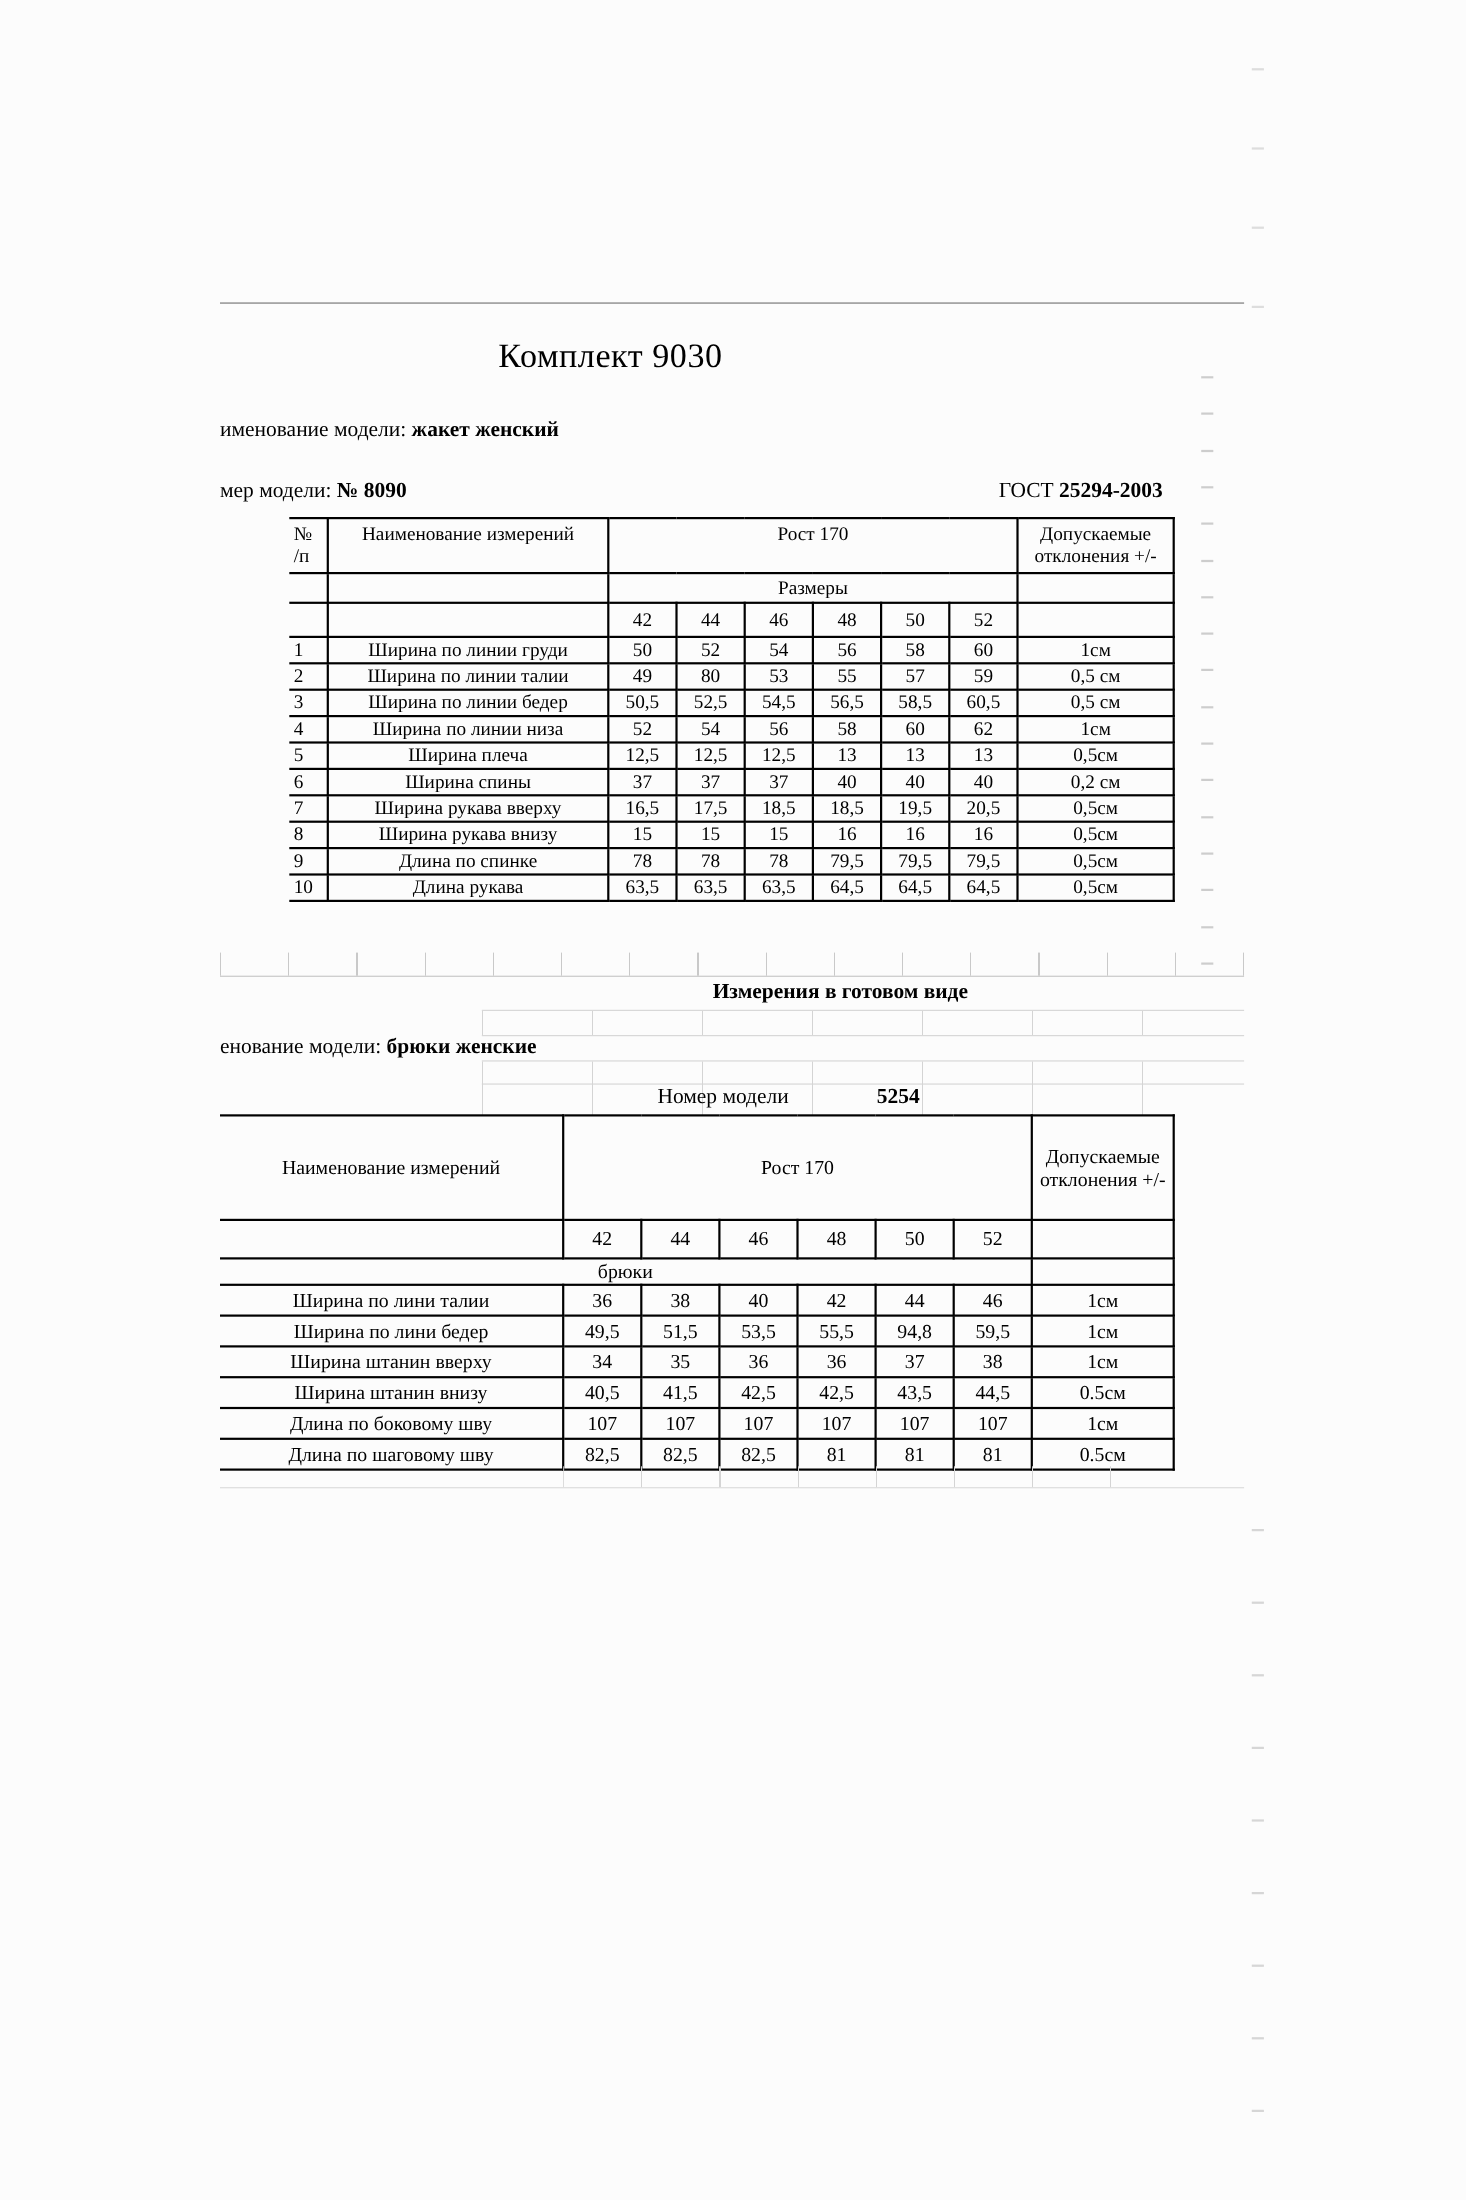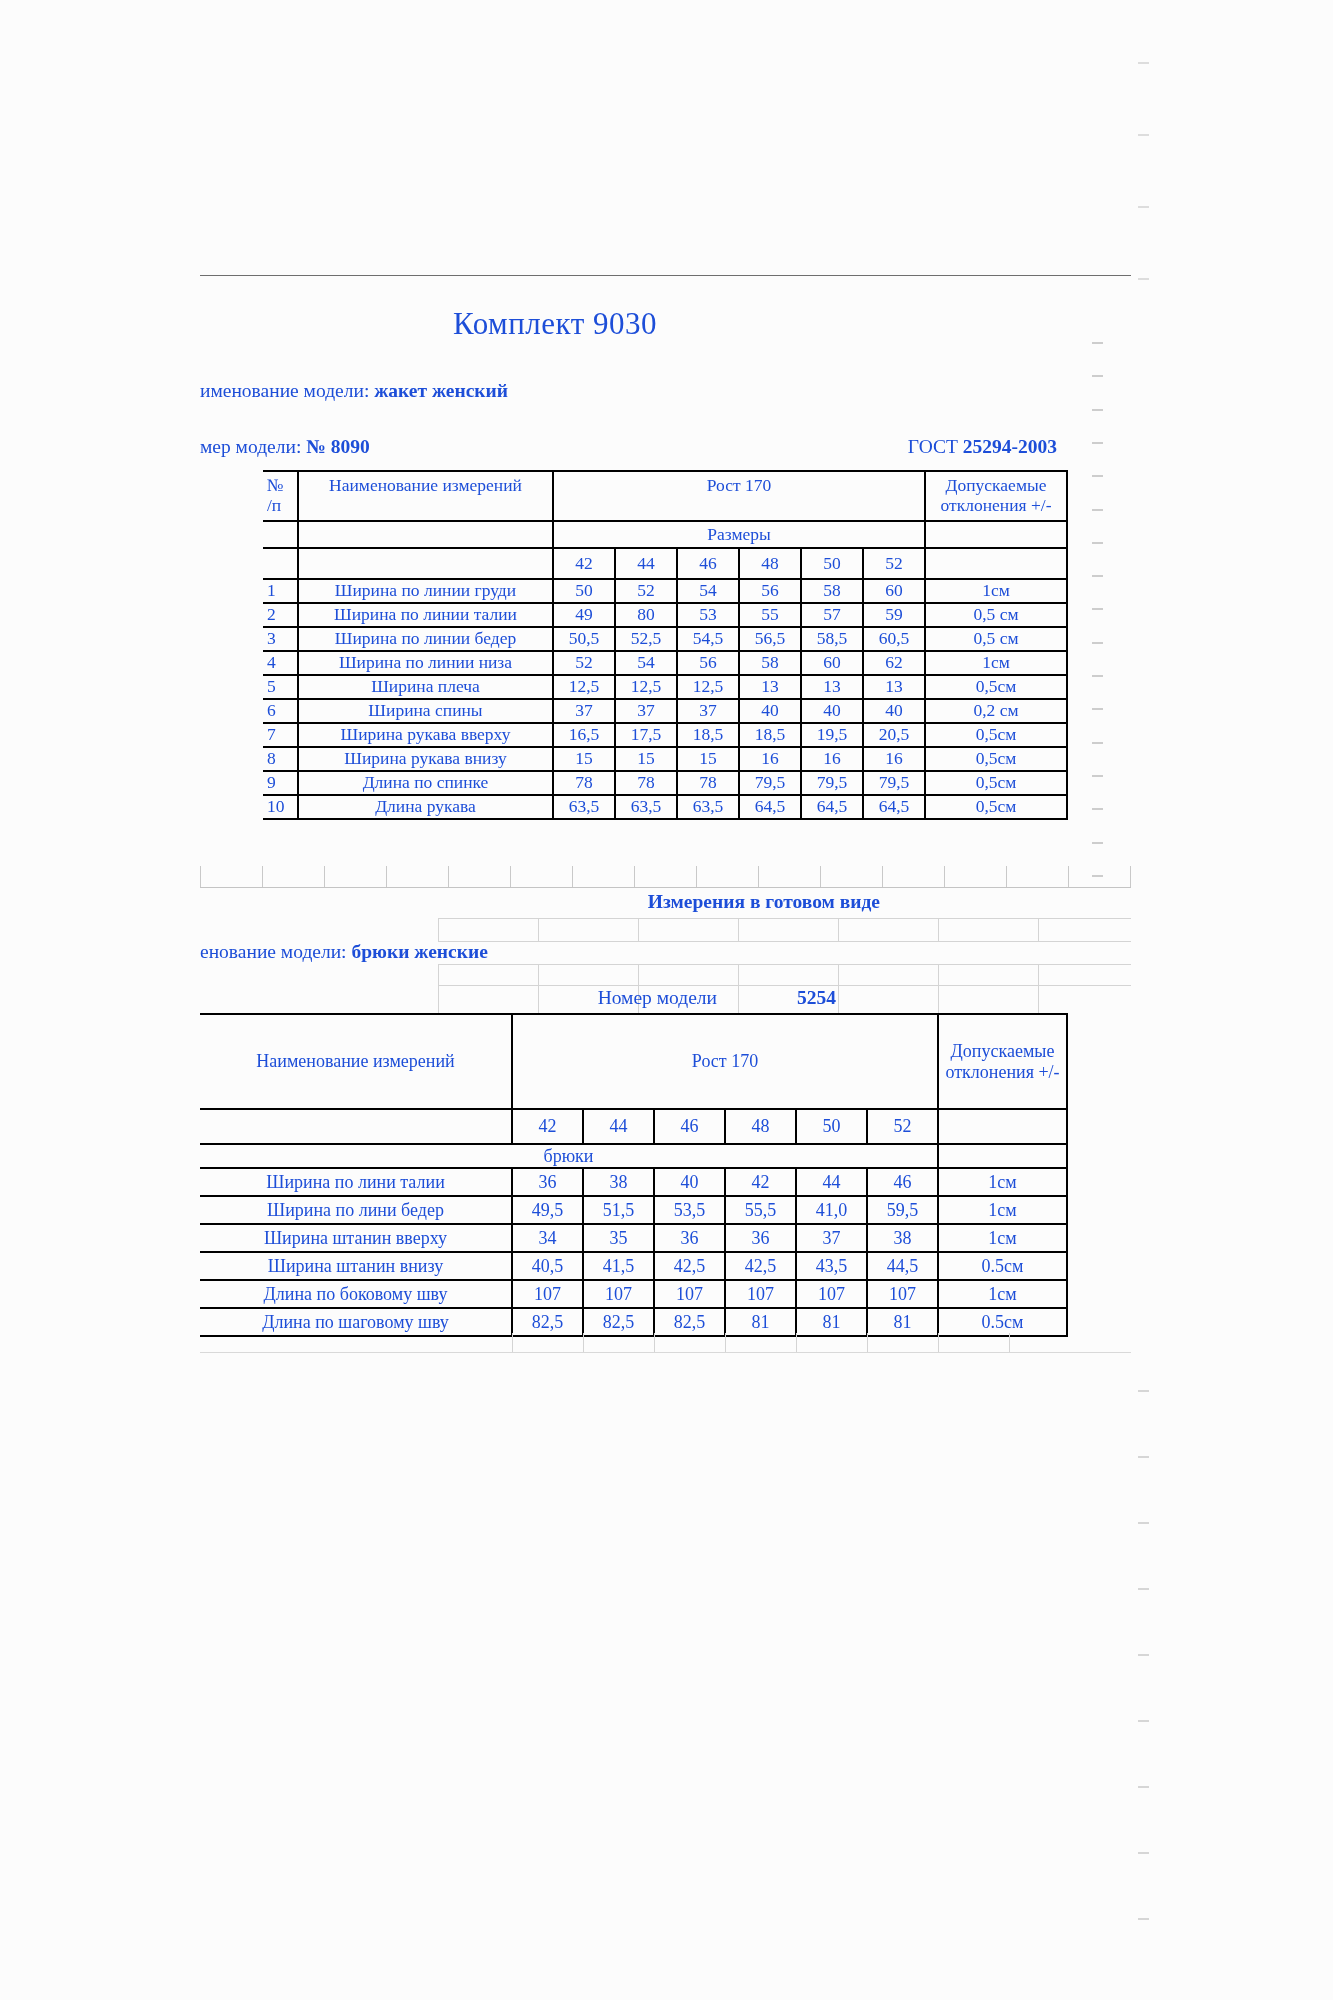--- a/index.html
+++ b/index.html
@@ -1,19 +1,19 @@
 <!DOCTYPE html>
 <html><head>
 <meta charset="utf-8">
 <style>
   html,body{margin:0;padding:0;background:#f4f4f4;}
   .page{
     position:relative;width:1333px;height:2000px;margin:0 auto;
     background:#fcfcfc;overflow:hidden;
-    font-family:"Liberation Serif","DejaVu Serif",serif;color:#1d4ed8;
+    font-family:"Liberation Serif","DejaVu Serif",serif;color:#000000;
   }
   .abs{position:absolute;}
   .top-rule{left:200px;top:275px;width:931px;height:0;border-top:1.6px solid #6e6e6e;}
   .doc-title{left:200px;top:306px;width:710px;text-align:center;font-size:31px;letter-spacing:.5px;}
   .txt-line{font-size:19.5px;white-space:nowrap;}
   .b{font-weight:bold;}
   
   table{border-collapse:collapse;table-layout:fixed;}
   td{border:2px solid #000;padding:1px 2px;text-align:center;vertical-align:middle;
      font-size:17.5px;line-height:1.12;overflow:hidden;}
@@ -266,21 +266,21 @@
           <td>44</td>
           <td>46</td>
           <td>1см</td>
         </tr>
         <tr class="h28">
           <td class="no-left">Ширина по лини бедер</td>
           <td>49,5</td>
           <td>51,5</td>
           <td>53,5</td>
           <td>55,5</td>
-          <td>41,0</td>
+          <td>94,8</td>
           <td>59,5</td>
           <td>1см</td>
         </tr>
         <tr class="h28">
           <td class="no-left">Ширина штанин вверху</td>
           <td>34</td>
           <td>35</td>
           <td>36</td>
           <td>36</td>
           <td>37</td>

